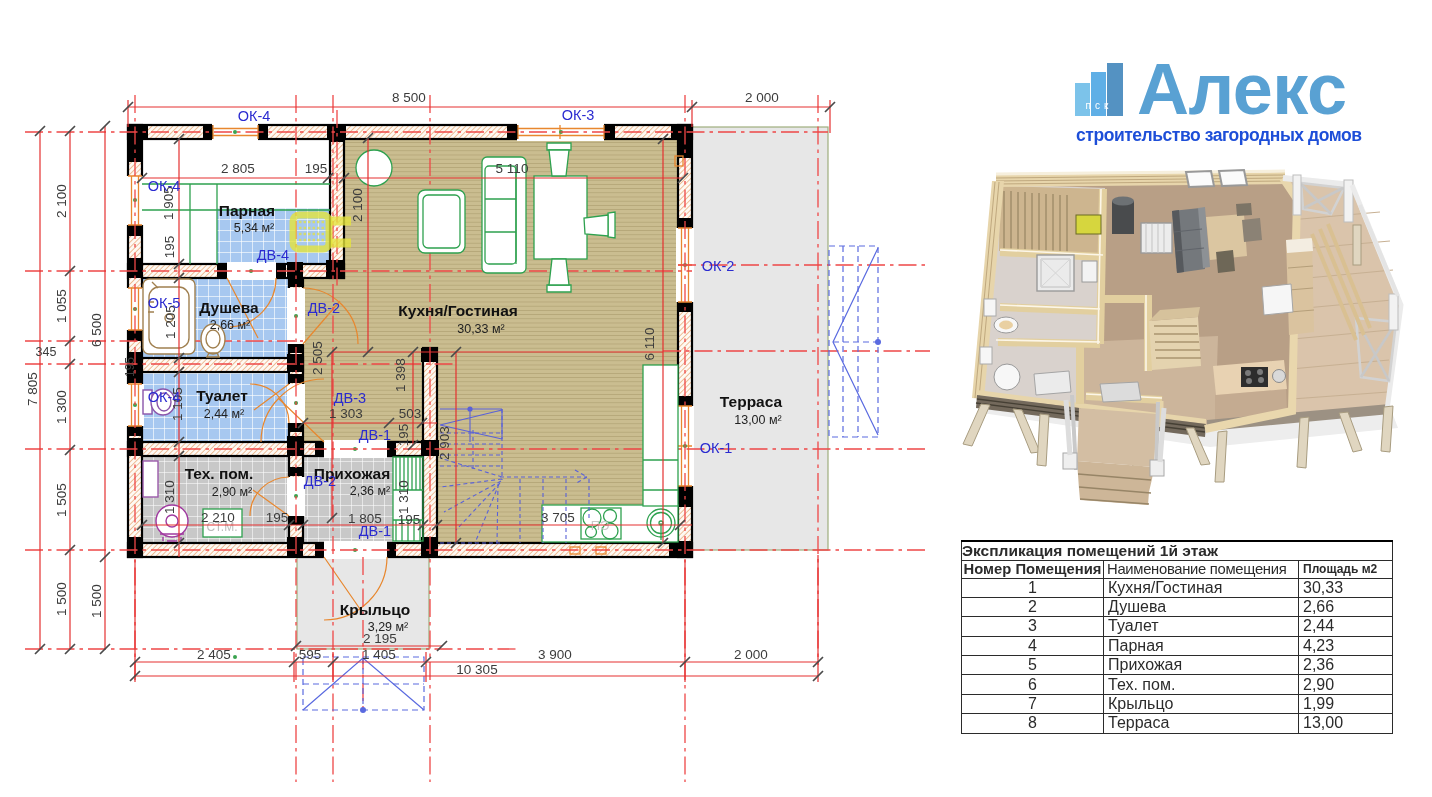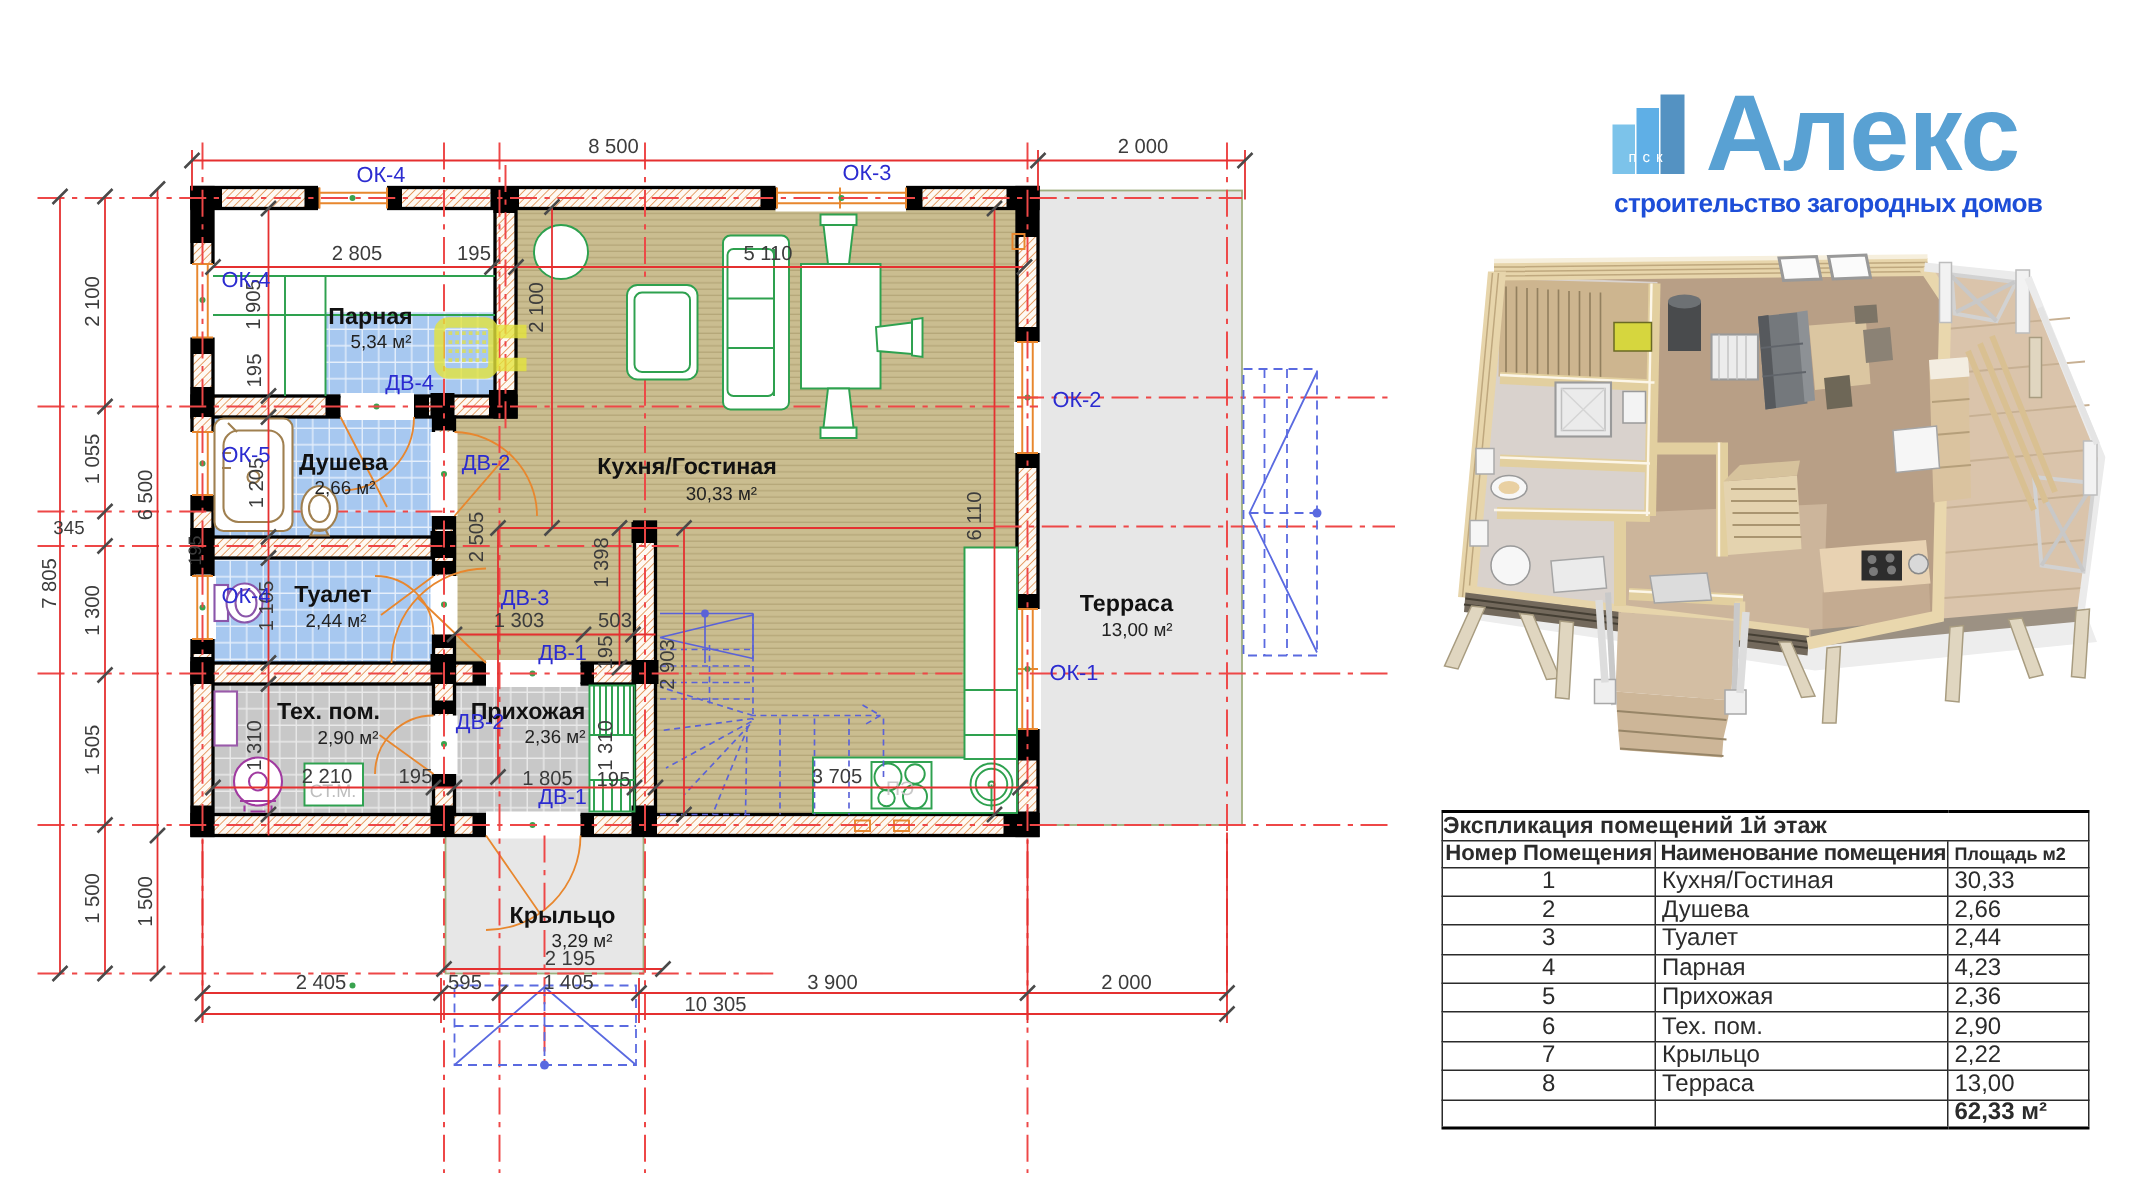--- a/index.html
+++ b/index.html
@@ -670,21 +670,21 @@
       <col style="width:142px">
       <col style="width:195px">
       <col style="width:94px">
     </colgroup>
   <tbody>
       <tr style="height:19px;">
         <td colspan="3" style="border:1.4px solid #2b2b2b;border-top:2.6px solid #000;text-align:left;font-weight:bold;padding:0;font-size:15.5px;">Экспликация помещений 1й этаж</td>
       </tr>
   <tr style="height:18px;">
         <td style="border:1.4px solid #2b2b2b;text-align:center;font-weight:bold;padding:0;font-size:14.8px;">Номер Помещения</td>
-        <td style="border:1.4px solid #2b2b2b;font-weight:bold;padding:0 0 0 3px;font-size:14.8px;letter-spacing:-0.3px;">Наименование помещения</td>
+        <td style="border:1.4px solid #2b2b2b;font-weight:normal;padding:0 0 0 3px;font-size:14.8px;letter-spacing:-0.3px;">Наименование помещения</td>
         <td style="border:1.4px solid #2b2b2b;font-weight:bold;padding:0 0 0 4px;font-size:12px;">Площадь м2</td>
       </tr>
   <tr style="height:19.4px;">
         <td style="border:1.4px solid #2b2b2b;text-align:center;padding:0;">1</td>
         <td style="border:1.4px solid #2b2b2b;padding:0 0 0 4px;">Кухня/Гостиная</td>
         <td style="border:1.4px solid #2b2b2b;padding:0 0 0 4px;">30,33</td>
       </tr>
   <tr style="height:19.4px;">
         <td style="border:1.4px solid #2b2b2b;text-align:center;padding:0;">2</td>
         <td style="border:1.4px solid #2b2b2b;padding:0 0 0 4px;">Душева</td>
@@ -706,27 +706,22 @@
         <td style="border:1.4px solid #2b2b2b;padding:0 0 0 4px;">2,36</td>
       </tr>
   <tr style="height:19.4px;">
         <td style="border:1.4px solid #2b2b2b;text-align:center;padding:0;">6</td>
         <td style="border:1.4px solid #2b2b2b;padding:0 0 0 4px;">Тех. пом.</td>
         <td style="border:1.4px solid #2b2b2b;padding:0 0 0 4px;">2,90</td>
       </tr>
   <tr style="height:19.4px;">
         <td style="border:1.4px solid #2b2b2b;text-align:center;padding:0;">7</td>
         <td style="border:1.4px solid #2b2b2b;padding:0 0 0 4px;">Крыльцо</td>
-        <td style="border:1.4px solid #2b2b2b;padding:0 0 0 4px;">2,22</td>
+        <td style="border:1.4px solid #2b2b2b;padding:0 0 0 4px;">1,99</td>
       </tr>
   <tr style="height:19.4px;">
         <td style="border:1.4px solid #2b2b2b;text-align:center;padding:0;">8</td>
         <td style="border:1.4px solid #2b2b2b;padding:0 0 0 4px;">Терраса</td>
         <td style="border:1.4px solid #2b2b2b;padding:0 0 0 4px;">13,00</td>
       </tr>
-  <tr style="height:18.5px;">
-        <td style="border:1.4px solid #2b2b2b;border-bottom:2.6px solid #000;padding:0;"></td>
-        <td style="border:1.4px solid #2b2b2b;border-bottom:2.6px solid #000;padding:0;"></td>
-        <td style="border:1.4px solid #2b2b2b;border-bottom:2.6px solid #000;font-weight:bold;padding:0 0 0 4px;">62,33 м²</td>
-      </tr>
 </tbody>
   </table>
 
 
 </body></html>

